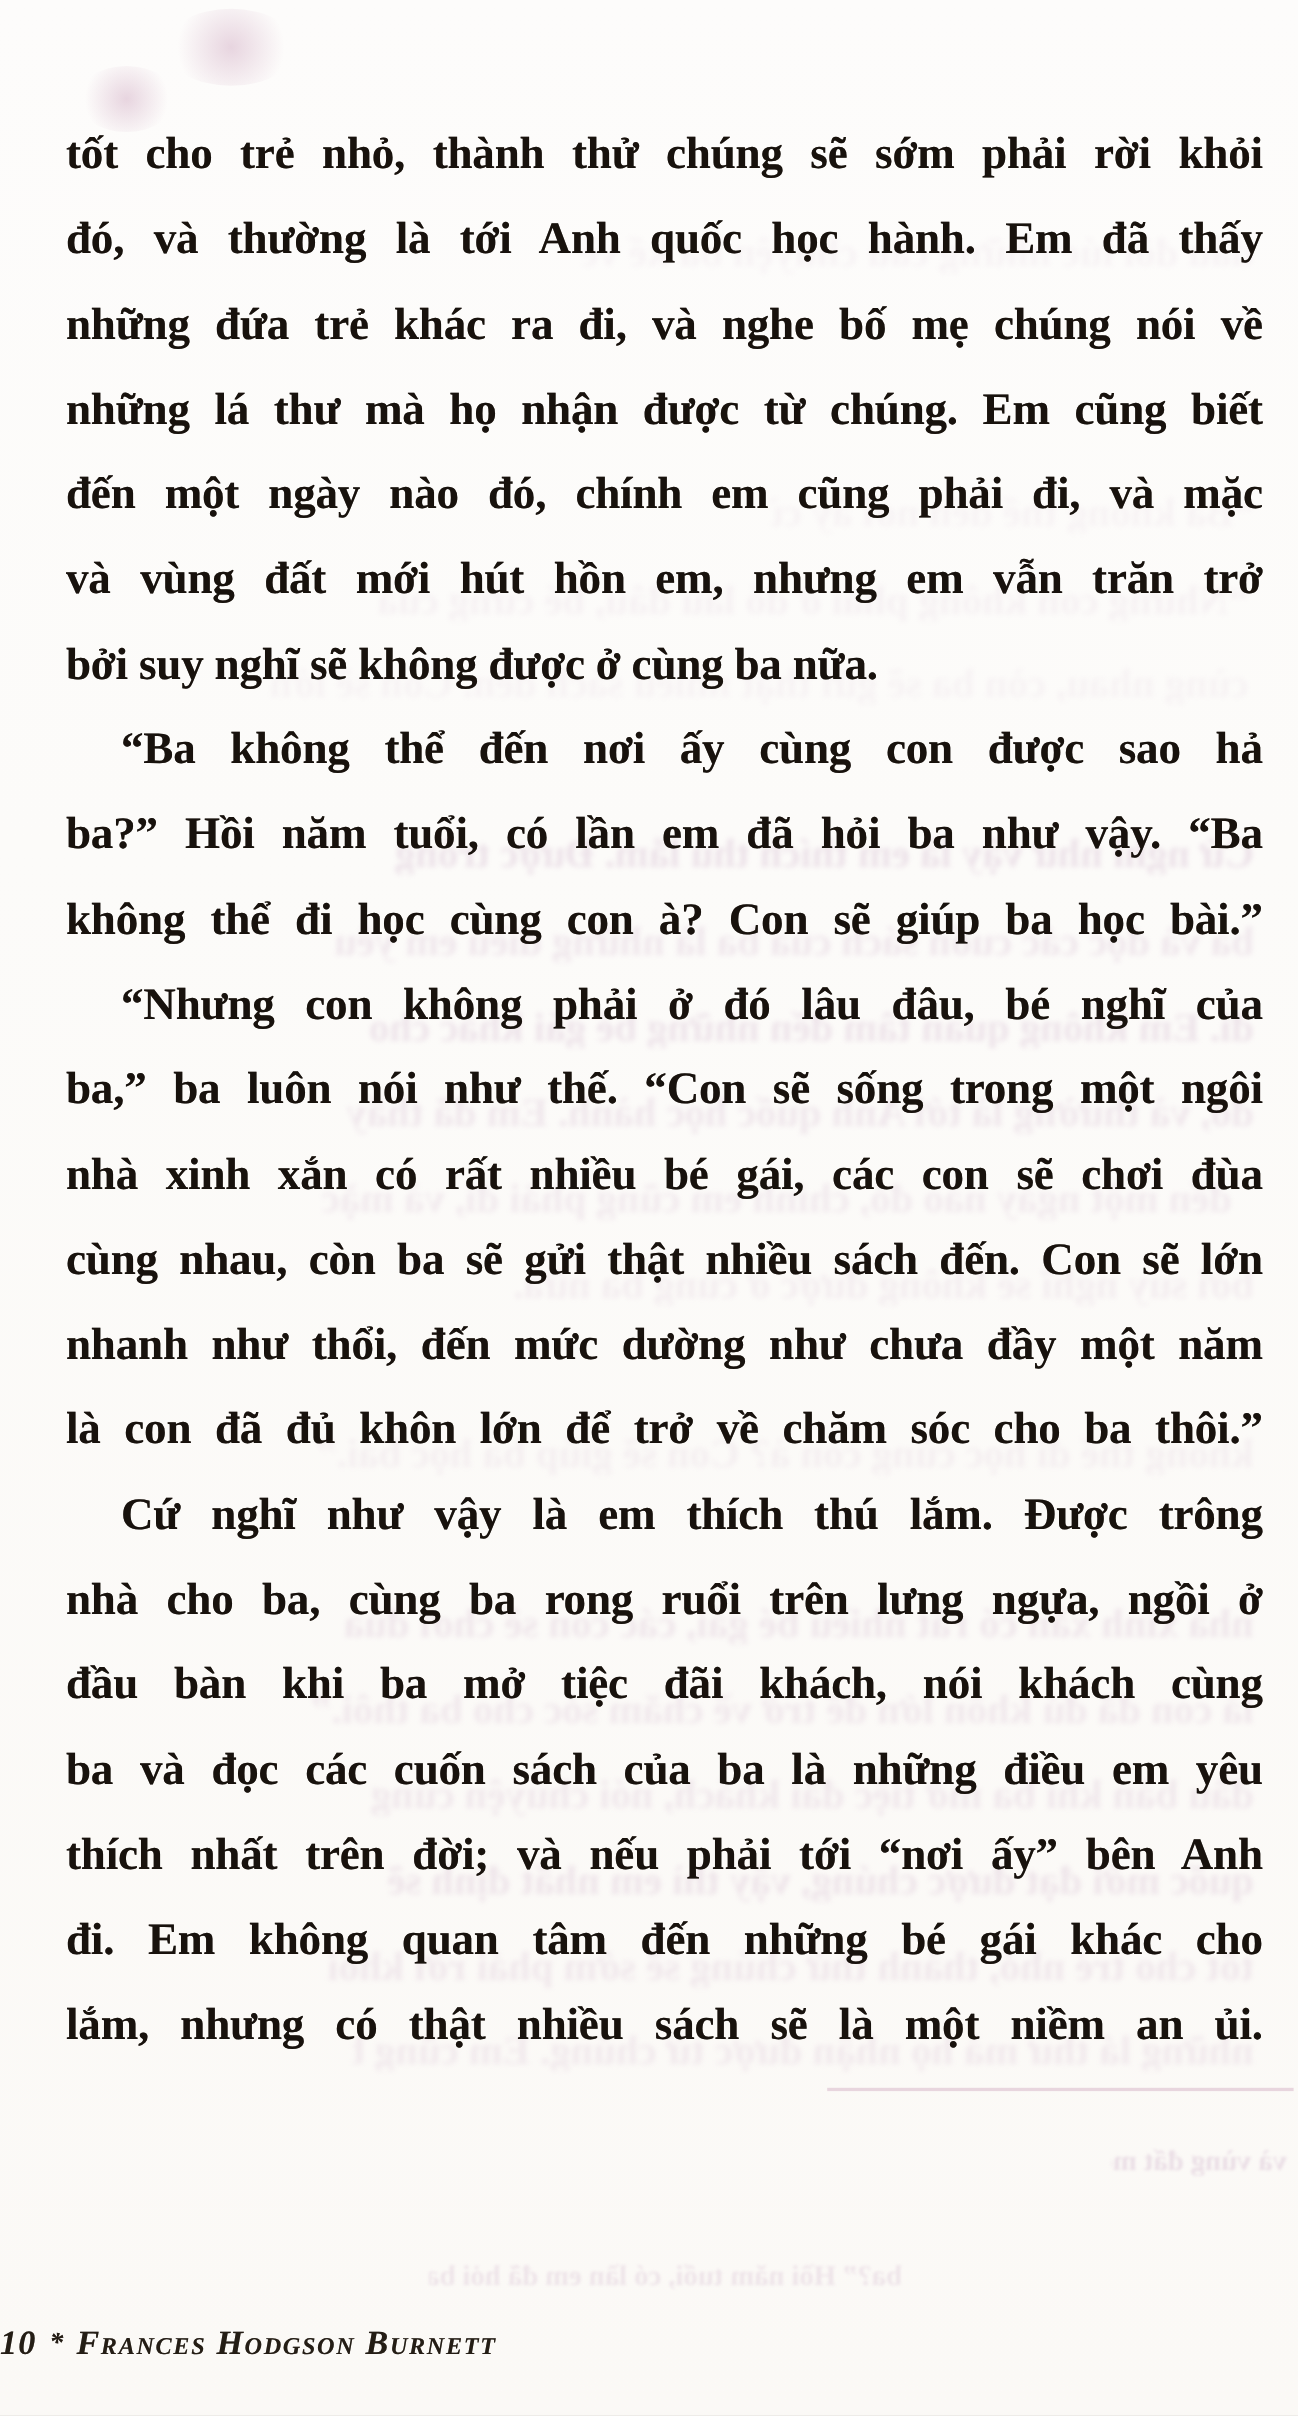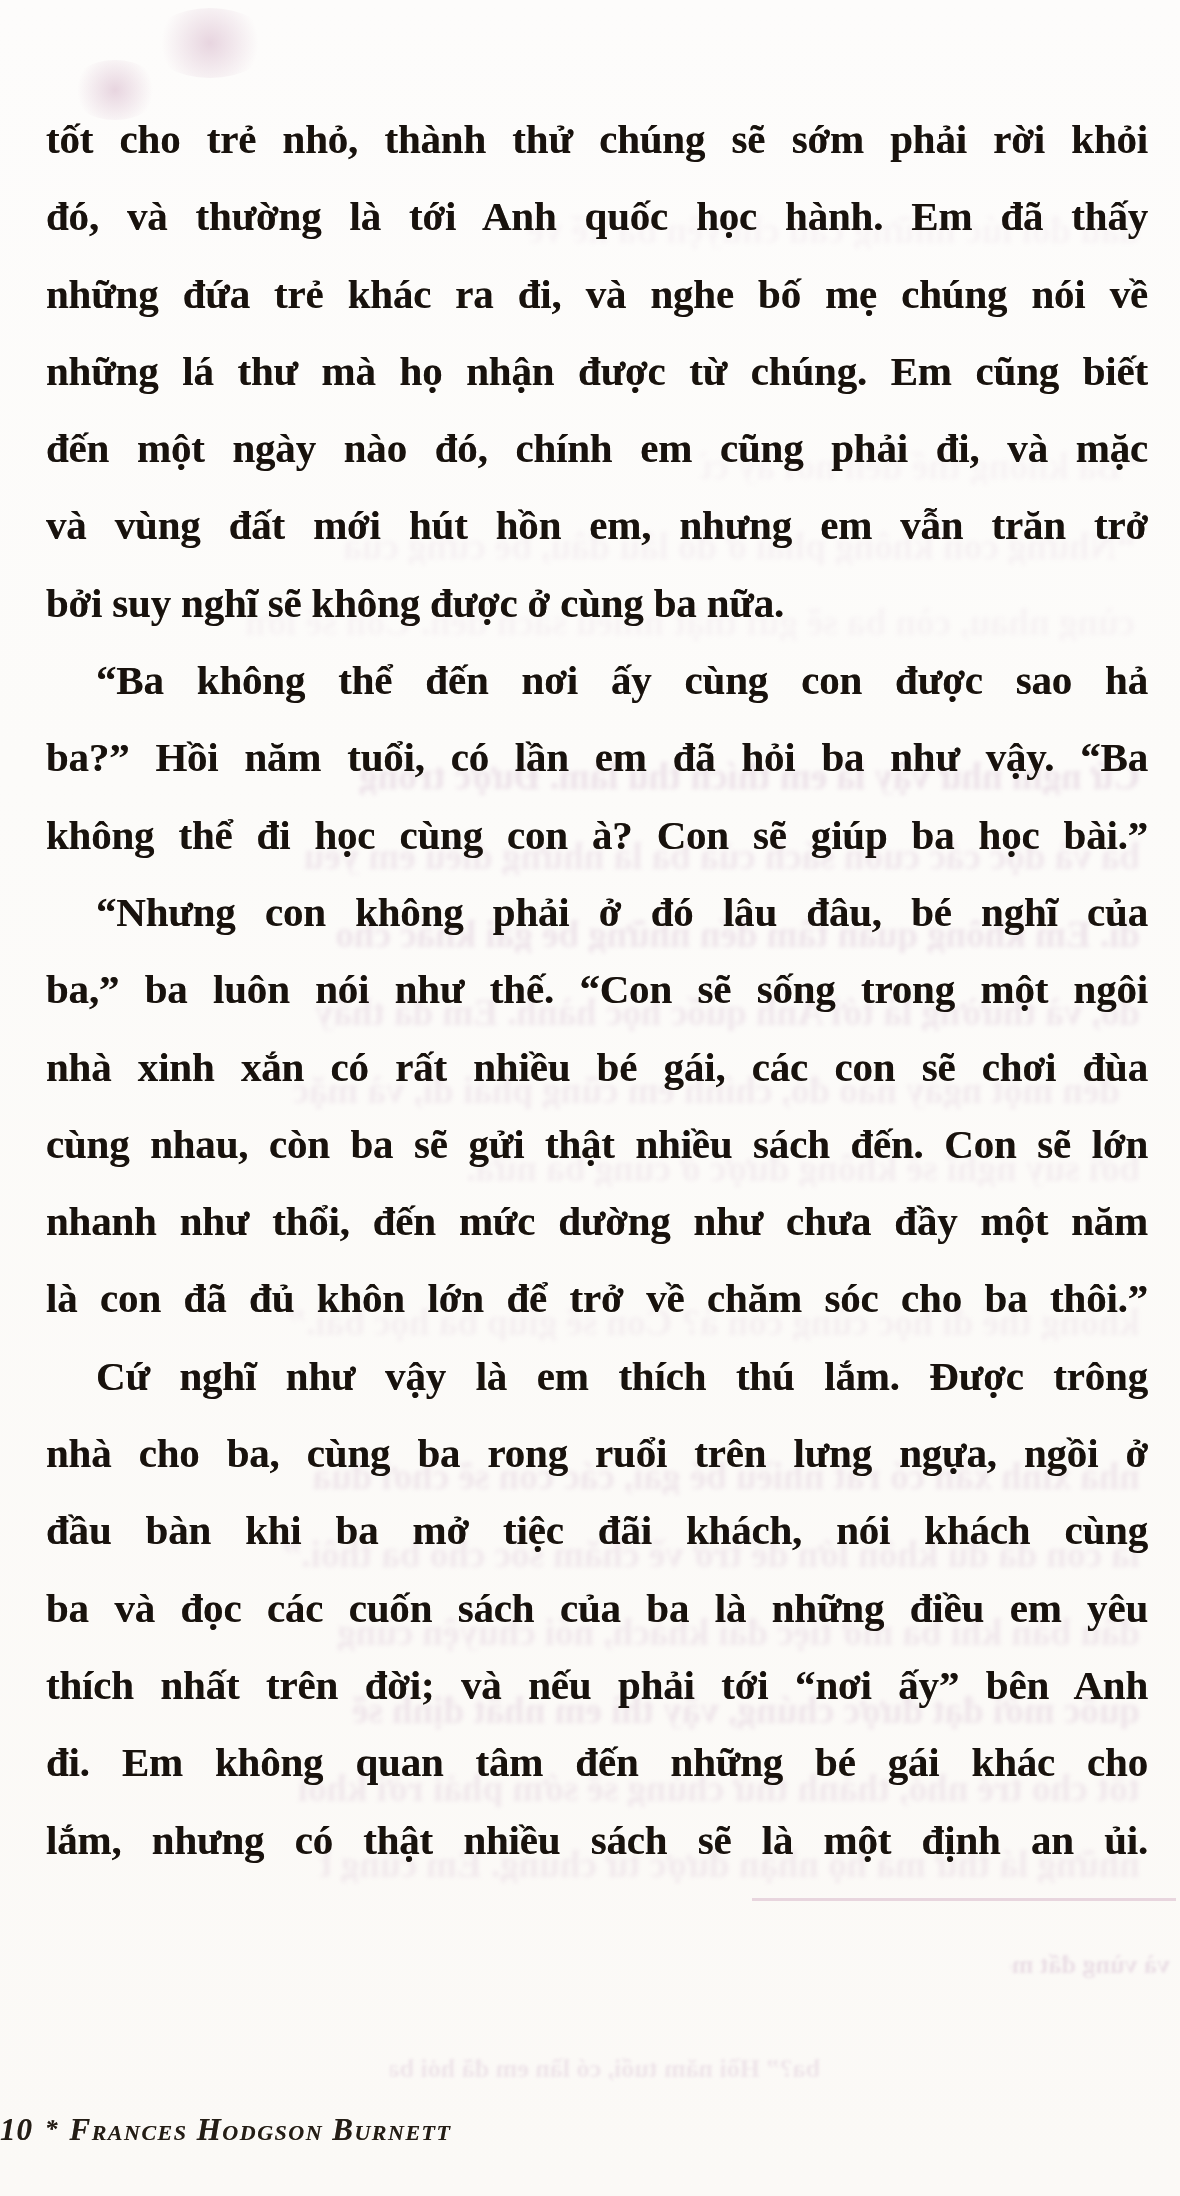--- a/index.html
+++ b/index.html
@@ -63,20 +63,21 @@
     color:var(--ink);
     font-size:41px;
     font-weight:600;
     line-height:77.3px;
     letter-spacing:-.2px;
     text-shadow:0 0 .6px rgba(20,12,6,.55);
   }
   .line{
     text-align:justify;
     text-align-last:justify;
+    margin-left:14px;
   }
   .line.indent{text-indent:50px;}
   .line.loose-end{text-align-last:left;}
 
   
   .footer{
     position:absolute;
     left:0; top:2106px;
     width:100%;
     z-index:2;
@@ -148,20 +149,20 @@
       <div class="line">nhà xinh xắn có rất nhiều bé gái, các con sẽ chơi đùa</div>
       <div class="line">cùng nhau, còn ba sẽ gửi thật nhiều sách đến. Con sẽ lớn</div>
       <div class="line">nhanh như thổi, đến mức dường như chưa đầy một năm</div>
       <div class="line">là con đã đủ khôn lớn để trở về chăm sóc cho ba thôi.”</div>
       <div class="line indent">Cứ nghĩ như vậy là em thích thú lắm. Được trông</div>
       <div class="line">nhà cho ba, cùng ba rong ruổi trên lưng ngựa, ngồi ở</div>
       <div class="line">đầu bàn khi ba mở tiệc đãi khách, nói khách cùng</div>
       <div class="line">ba và đọc các cuốn sách của ba là những điều em yêu</div>
       <div class="line">thích nhất trên đời; và nếu phải tới “nơi ấy” bên Anh</div>
       <div class="line">đi. Em không quan tâm đến những bé gái khác cho</div>
-      <div class="line">lắm, nhưng có thật nhiều sách sẽ là một định an ủi.</div>
+      <div class="line">lắm, nhưng có thật nhiều sách sẽ là một niềm an ủi.</div>
     </main>
 
   <footer class="footer">
     <span class="pg">10</span><span class="star">*</span><span class="author">Frances Hodgson Burnett</span>
   </footer>
 
 </div>
 
 </body></html>

